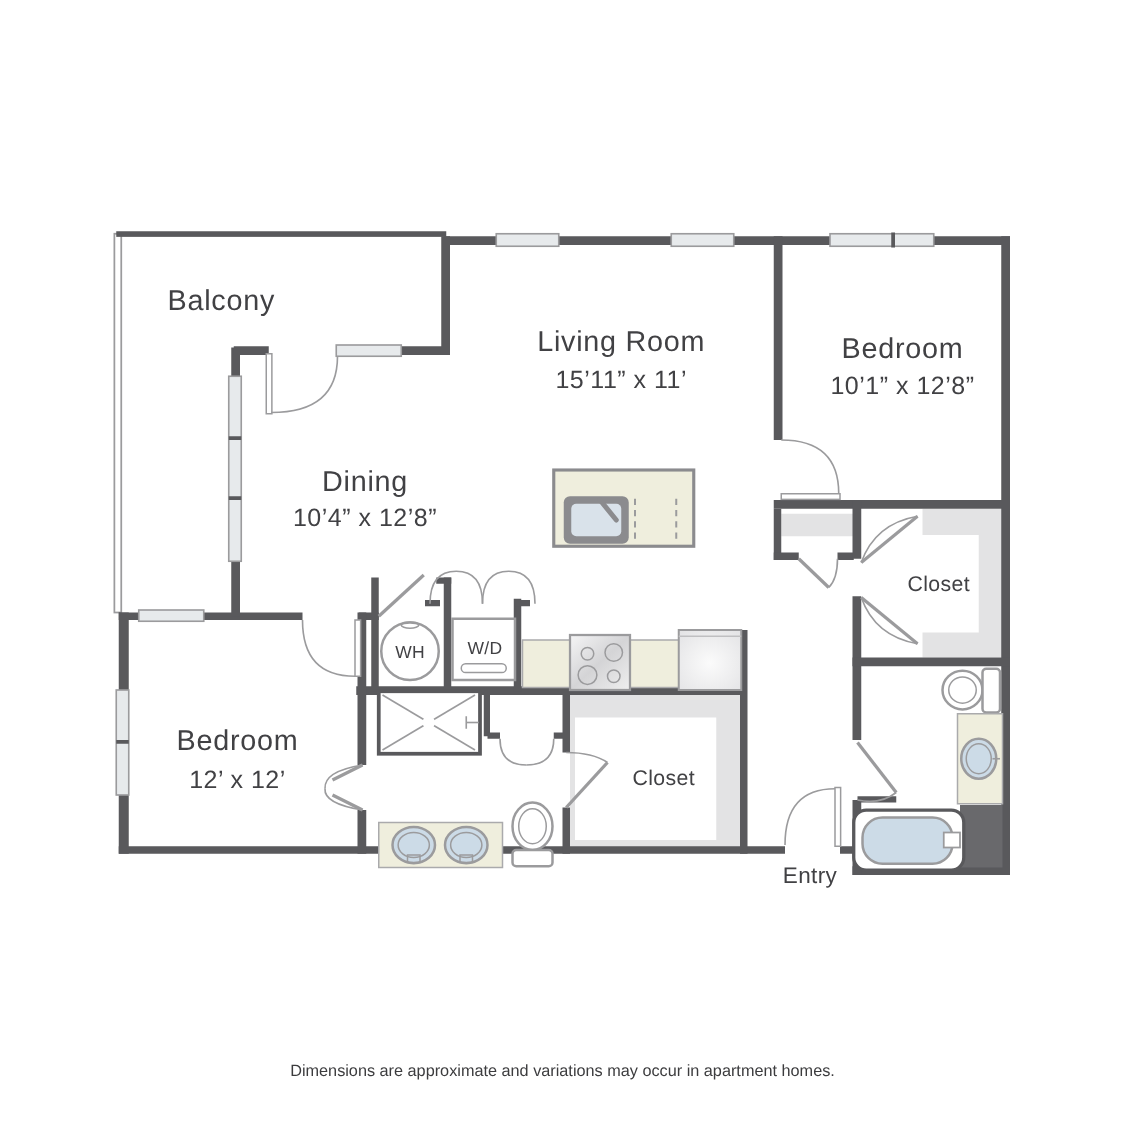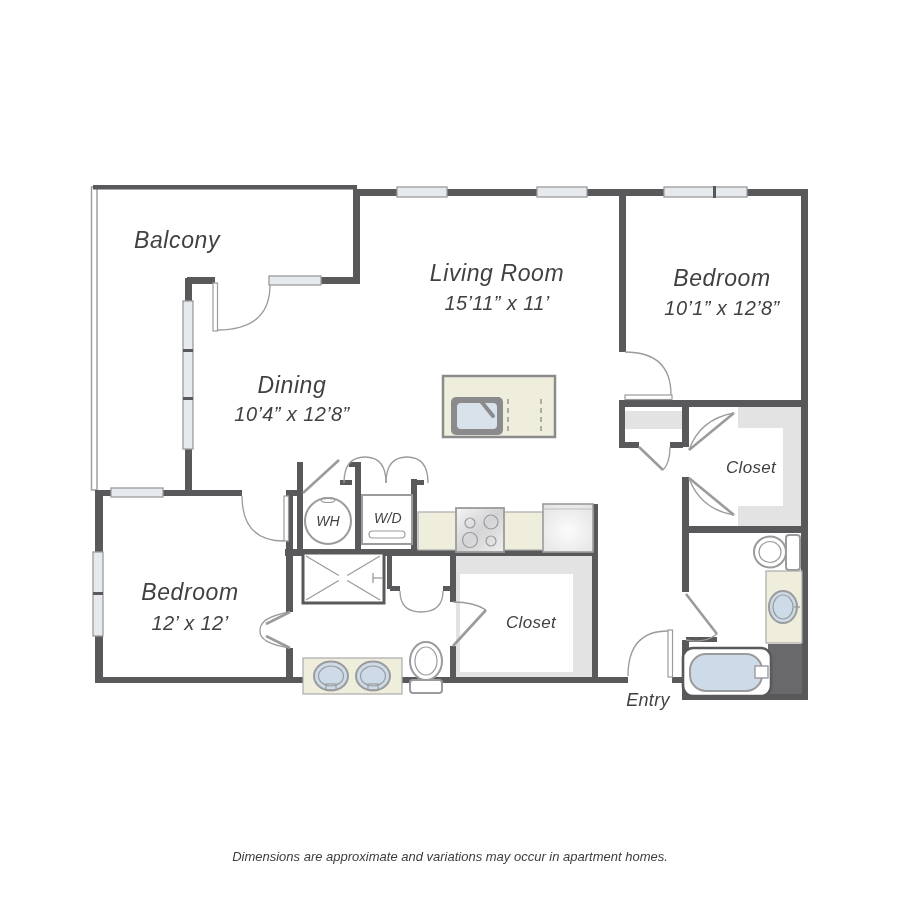--- a/index.html
+++ b/index.html
@@ -1,16 +1,16 @@
 <!DOCTYPE html>
 <html style="--wall: #59595c; --thin-line: #9b9b9d; --window-fill: #e7eaec; --shelf: #e3e3e4; --counter: #efeedd; --water: #ccdbe7; --chase: #69696c; --text: #414144;"><head>
 <meta charset="utf-8">
 <style>
   html,body{margin:0;padding:0;background:#ffffff;}
-  .canvas{position:relative;width:900px;height:900px;background:#fff;overflow:hidden;font-style:italic;}
+  .canvas{position:relative;width:900px;height:900px;background:#fff;overflow:hidden;}
   svg{position:absolute;left:0;top:0;}
   
   .wall{fill:var(--wall,#59595c);}
   .window{fill:var(--window-fill,#e7eaec);stroke:var(--thin-line,#9b9b9d);stroke-width:1.3;}
   .rail{fill:#fff;stroke:var(--thin-line,#9b9b9d);stroke-width:1.4;}
   .shelf{fill:var(--shelf,#e3e3e4);}
   .beige{fill:var(--counter,#efeedd);stroke:#aaaaac;stroke-width:1.2;}
   .island{fill:var(--counter,#efeedd);stroke:#8b8b8e;stroke-width:2.5;}
   .chasefill{fill:var(--chase,#69696c);}
   .arc{fill:none;stroke:var(--thin-line,#9b9b9d);stroke-width:1.3;}

